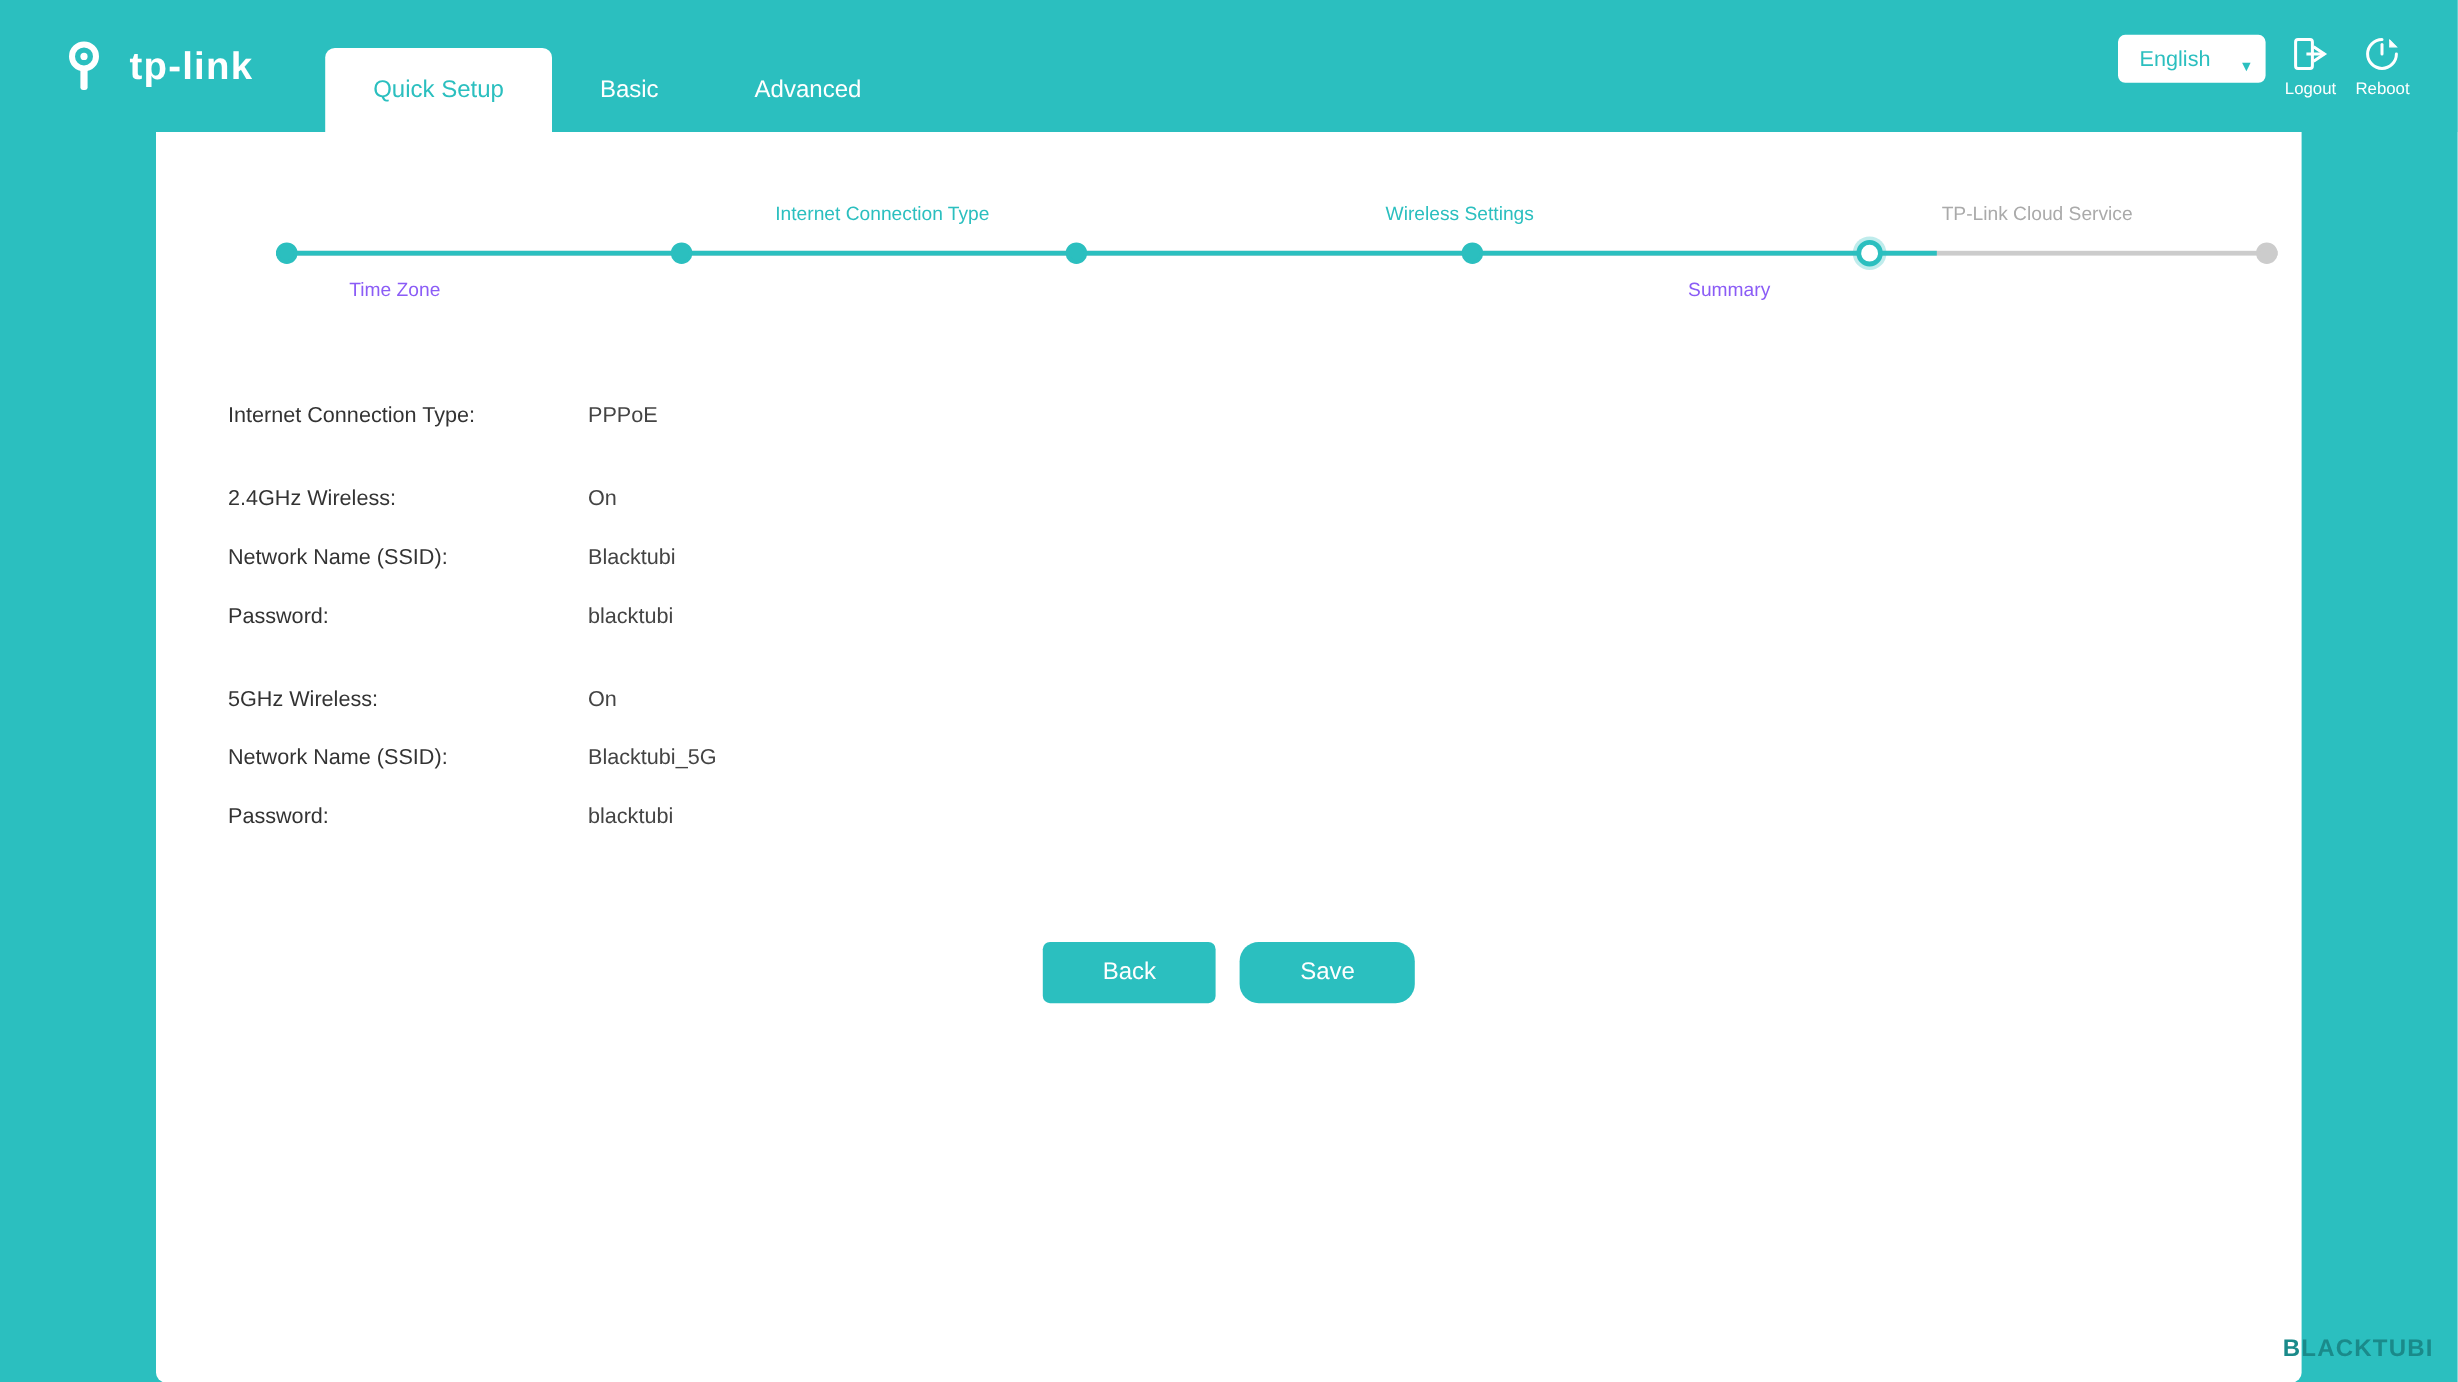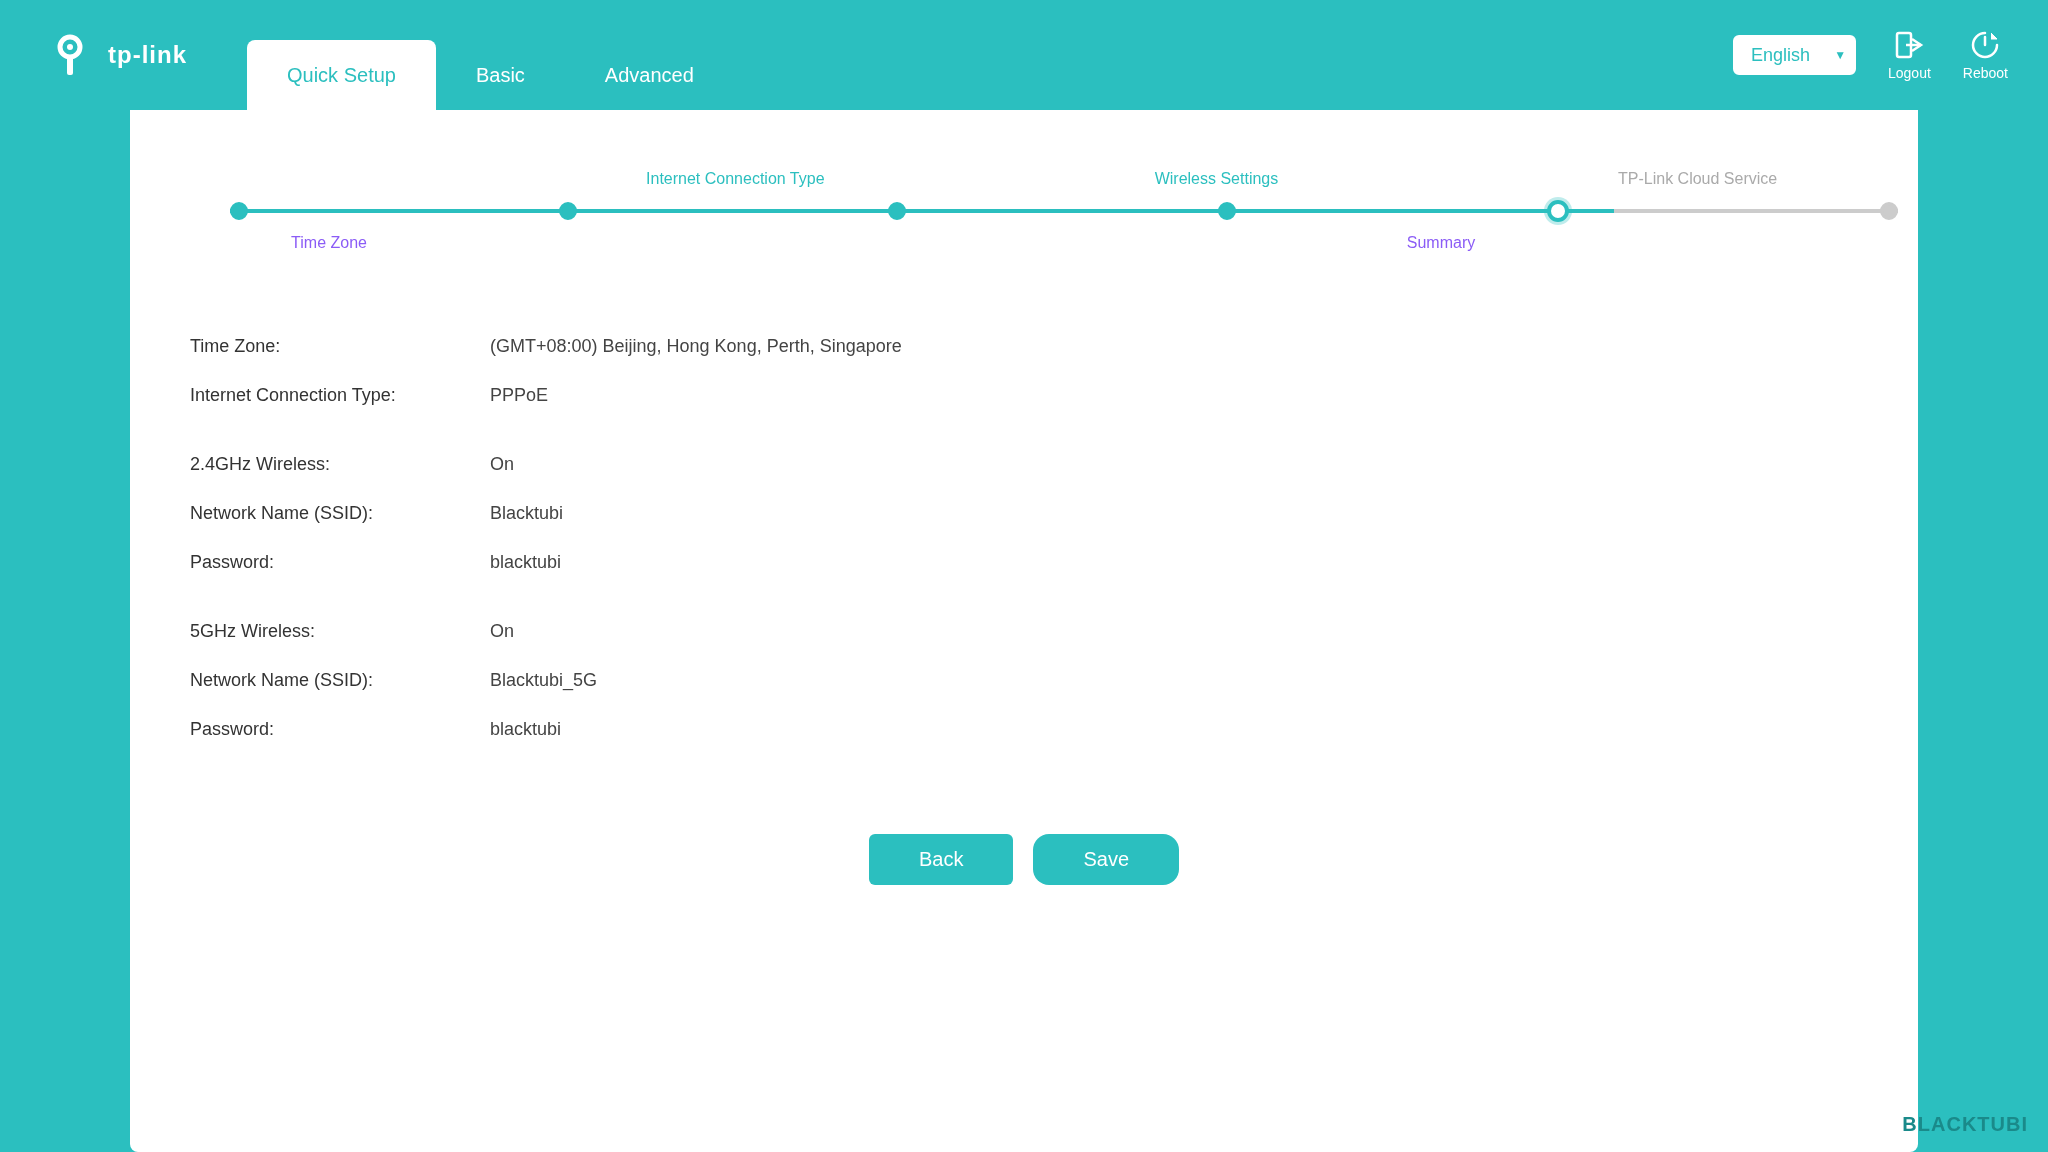--- a/index.html
+++ b/index.html
@@ -29,21 +29,21 @@
     }
 
     .logo-icon {
       width: 60px;
       height: 60px;
       fill: white;
     }
 
     .logo-text {
       color: white;
-      font-size: 24px;
+      font-size: 32px;
       font-weight: bold;
       letter-spacing: 1px;
     }
 
     .nav-tabs {
       display: flex;
       align-items: flex-end;
       height: 100%;
       gap: 0;
     }
@@ -64,22 +64,21 @@
     .nav-tab.active {
       background-color: white;
       color: #2bbfbf;
       border-radius: 8px 8px 0 0;
       margin-top: 28px;
     }
 
     .header-right {
       margin-left: auto;
       display: flex;
-      align-items: center;
-      gap: 32px;
+      gap: 16px;
     }
 
     .lang-select {
       padding: 8px 16px;
       border-radius: 6px;
       border: 2px solid white;
       background: white;
       font-size: 18px;
       color: #2bbfbf;
       cursor: pointer;
@@ -345,24 +344,20 @@
     <div class="progress-labels-bottom">
       <div class="bottom-label">Time Zone</div>
       <div style="flex:3"></div>
       <div class="bottom-label">Summary</div>
       <div style="flex:1"></div>
     </div>
   </div>
 
   <div class="summary-grid">
     <div class="field-row">
-      <span class="field-label">Time Zone:</span>
-      <span class="field-value">(GMT+08:00) Beijing, Hong Kong, Perth, Singapore</span>
-    </div>
-    <div class="field-row">
       <span class="field-label">Internet Connection Type:</span>
       <span class="field-value">PPPoE</span>
     </div>
 
     <div class="section-spacer"></div>
 
     <div class="field-row">
       <span class="field-label">2.4GHz Wireless:</span>
       <span class="field-value">On</span>
     </div>

